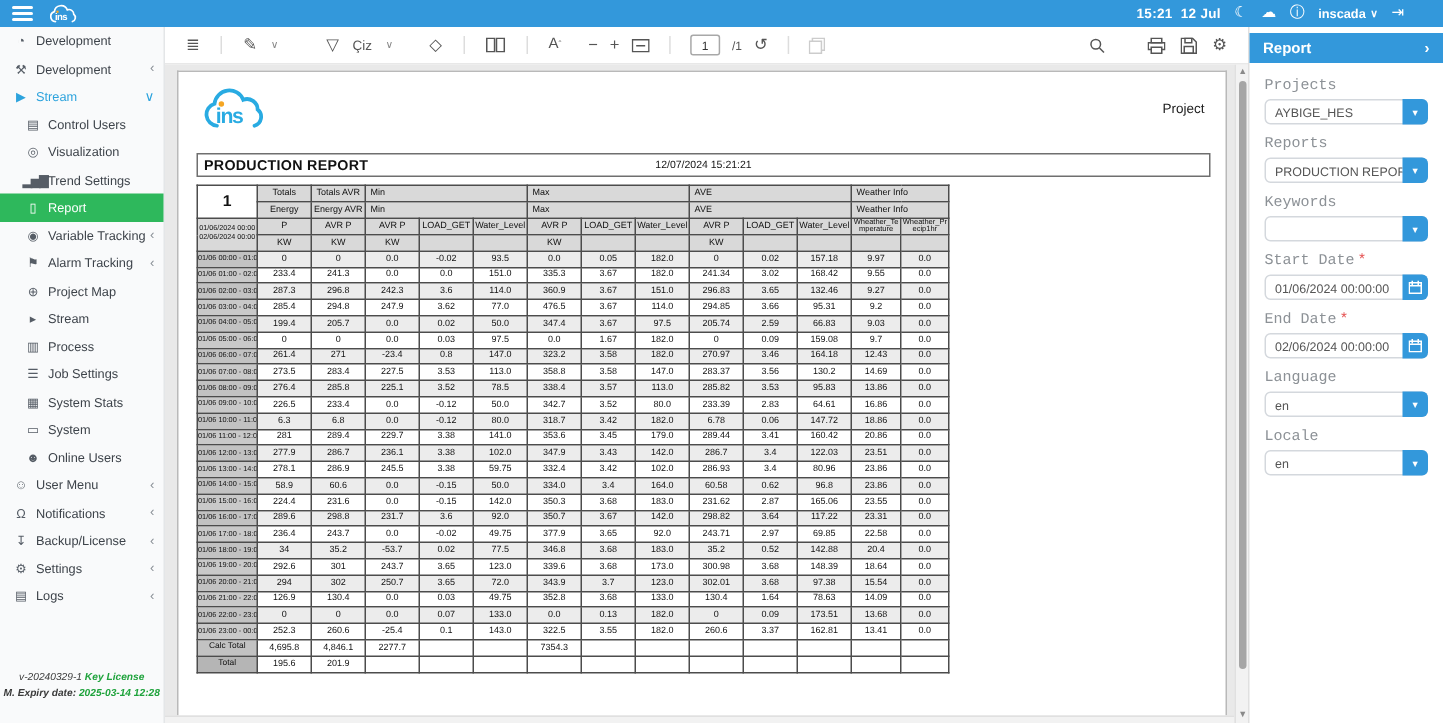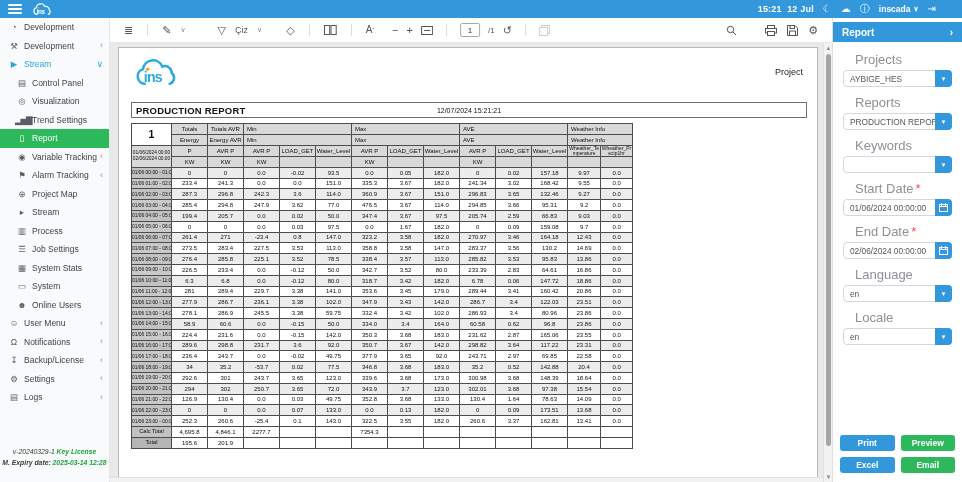--- a/index.html
+++ b/index.html
@@ -70,21 +70,21 @@
   .rtable tr.stripe td{background:#ececec;}
   .rtable tr.stripe td.lbl{background:#c2c2c2;}
   .rtable tr.totrow td.lbl{background:#c2c2c2;font-size:5.6px;}
   .rtable tr.totrow2 td.lbl{background:#b5b5b5;font-size:5.6px;}
 
   
   .panel{position:absolute;top:18px;right:0;width:130px;bottom:0;background:#fff;border-left:1px solid #e0e0e0;display:flex;flex-direction:column;}
   .panel-head{margin-top:4px;height:20px;background:#3398db;color:#fff;display:flex;align-items:center;padding:0 9px;font-size:10px;font-weight:bold;flex:none;}
   .panel-chev{margin-left:auto;font-size:10px;cursor:pointer;}
   .panel-body{padding:2px 10px 0;flex:1;overflow:hidden;}
-  .pf-label{font-size:13px;color:#8c9196;margin:8px 12px 3px;}
+  .pf-label{font-size:10px;color:#8c9196;margin:8px 0 3px;font-family:Liberation Mono, monospace;}
   .req{color:#e55353;margin-left:2px;}
   .pf-control{height:17px;border:1px solid #d4d8dd;border-radius:4px;background:#fff;display:flex;align-items:center;cursor:pointer;}
   .pf-value{flex:1;font-size:8.3px;color:#555;padding-left:6px;white-space:nowrap;overflow:hidden;}
   .pf-addon{flex:none;width:17px;height:17px;margin:-1px -1px -1px 0;border-radius:0 4px 4px 0;background:#3398db;color:#fff;
     display:flex;align-items:center;justify-content:center;font-size:7px;cursor:pointer;}
   .panel-buttons{flex:none;display:grid;grid-template-columns:1fr 1fr;gap:6px;padding:0 7px 9px;}
   .pbtn{height:16px;border-radius:3px;color:#fff;font-size:8.5px;font-weight:bold;display:flex;align-items:center;justify-content:center;cursor:pointer;}
   .pbtn.blue{background:#3398db;}
   .pbtn.green{background:#2eb85c;}
   svg{display:block;}
@@ -129,21 +129,21 @@
         <span class="sb-label">Development</span>
         <span class="sb-chev">‹</span>
       </div>
       <div class="sb-item highlight">
         <span class="sb-ico">▶</span>
         <span class="sb-label">Stream</span>
         <span class="sb-chev">∨</span>
       </div>
       <div class="sb-item indent">
         <span class="sb-ico">▤</span>
-        <span class="sb-label">Control Panel</span>
+        <span class="sb-label">Control Users</span>
       </div>
       <div class="sb-item indent">
         <span class="sb-ico">◎</span>
         <span class="sb-label">Visualization</span>
       </div>
       <div class="sb-item indent">
         <span class="sb-ico">▂▅▇</span>
         <span class="sb-label">Trend Settings</span>
       </div>
       <div class="sb-item indent active">
@@ -854,19 +854,13 @@
       <div class="pf-control">
         <span class="pf-value">en</span>
         <span class="pf-addon">▾</span>
       </div>
       <div class="pf-label">Locale</div>
       <div class="pf-control">
         <span class="pf-value">en</span>
         <span class="pf-addon">▾</span>
       </div>
     </div>
-  <div class="panel-buttons">
-      <div class="pbtn blue">Print</div>
-      <div class="pbtn green">Preview</div>
-      <div class="pbtn blue">Excel</div>
-      <div class="pbtn green">Email</div>
-    </div>
 </div>
 
 </body></html>

